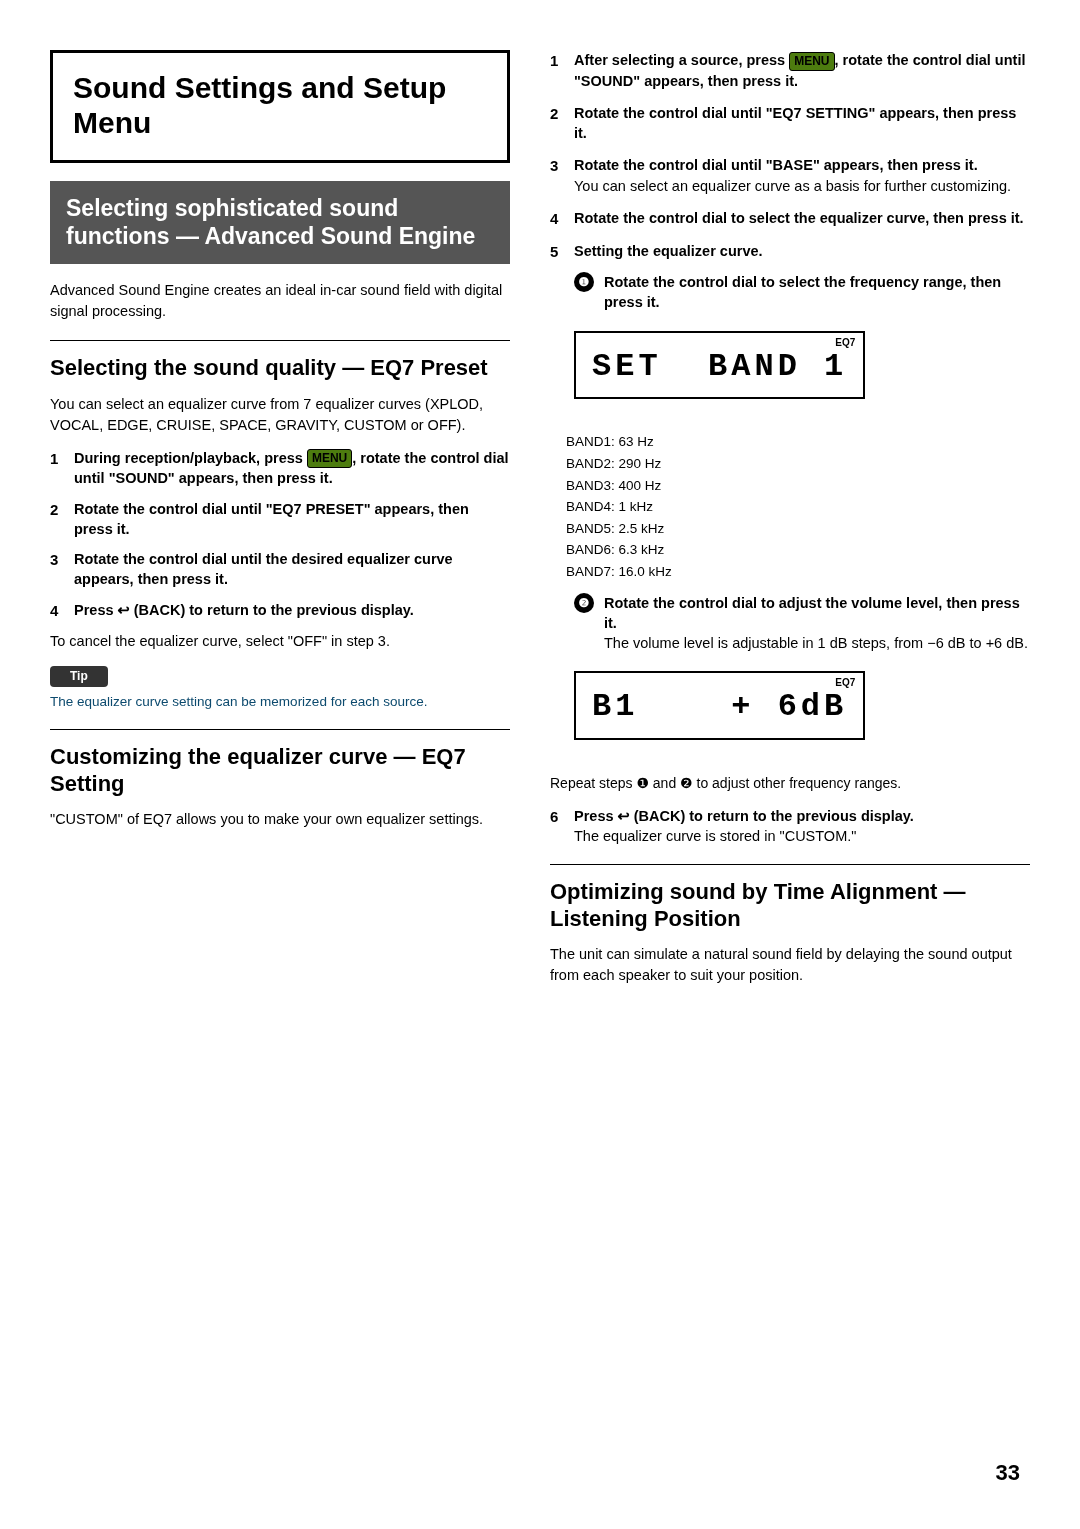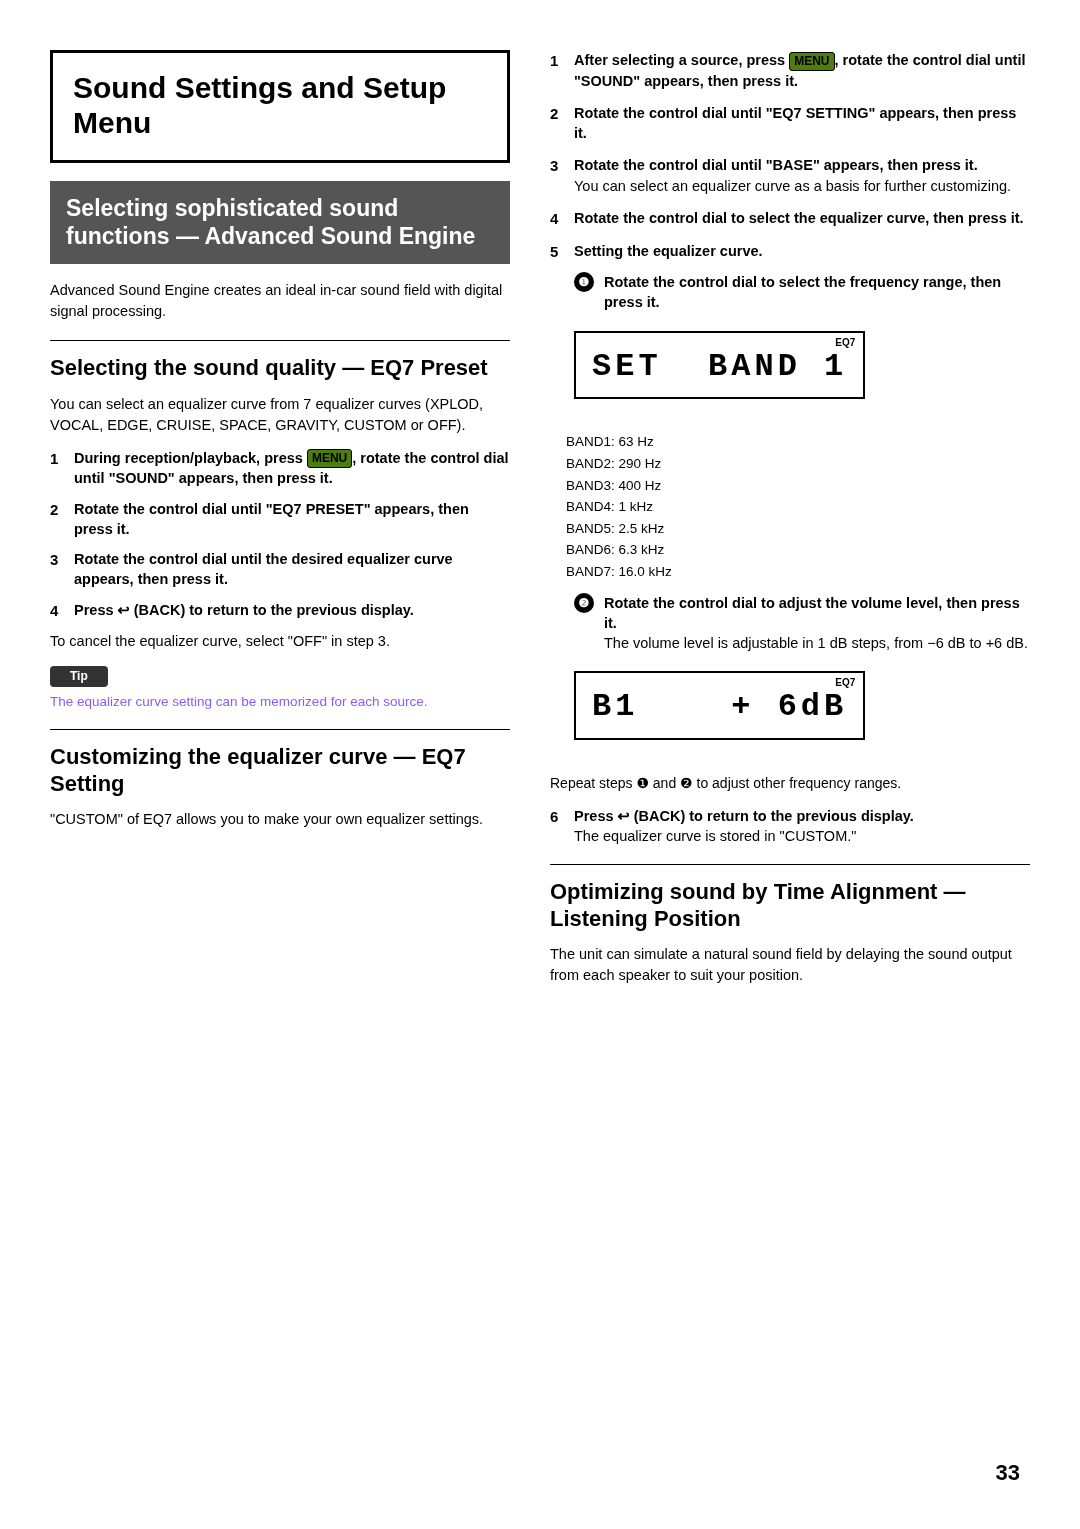--- a/index.html
+++ b/index.html
@@ -112,21 +112,21 @@
       display: inline-block;
       font-size: 12px;
       font-weight: bold;
       padding: 2px 20px;
       margin-bottom: 6px;
       border-radius: 4px;
     }
     .tip-text {
       font-size: 13.5px;
       line-height: 1.4;
-      color: #8b5cf6;
+      color: #0c4a6e;
     }
     
     .lcd-box {
       border: 2.5px solid #000;
       background: #fff;
       padding: 8px 16px;
       margin: 10px 0 24px 0;
       display: inline-block;
       position: relative;
       min-width: 280px;

